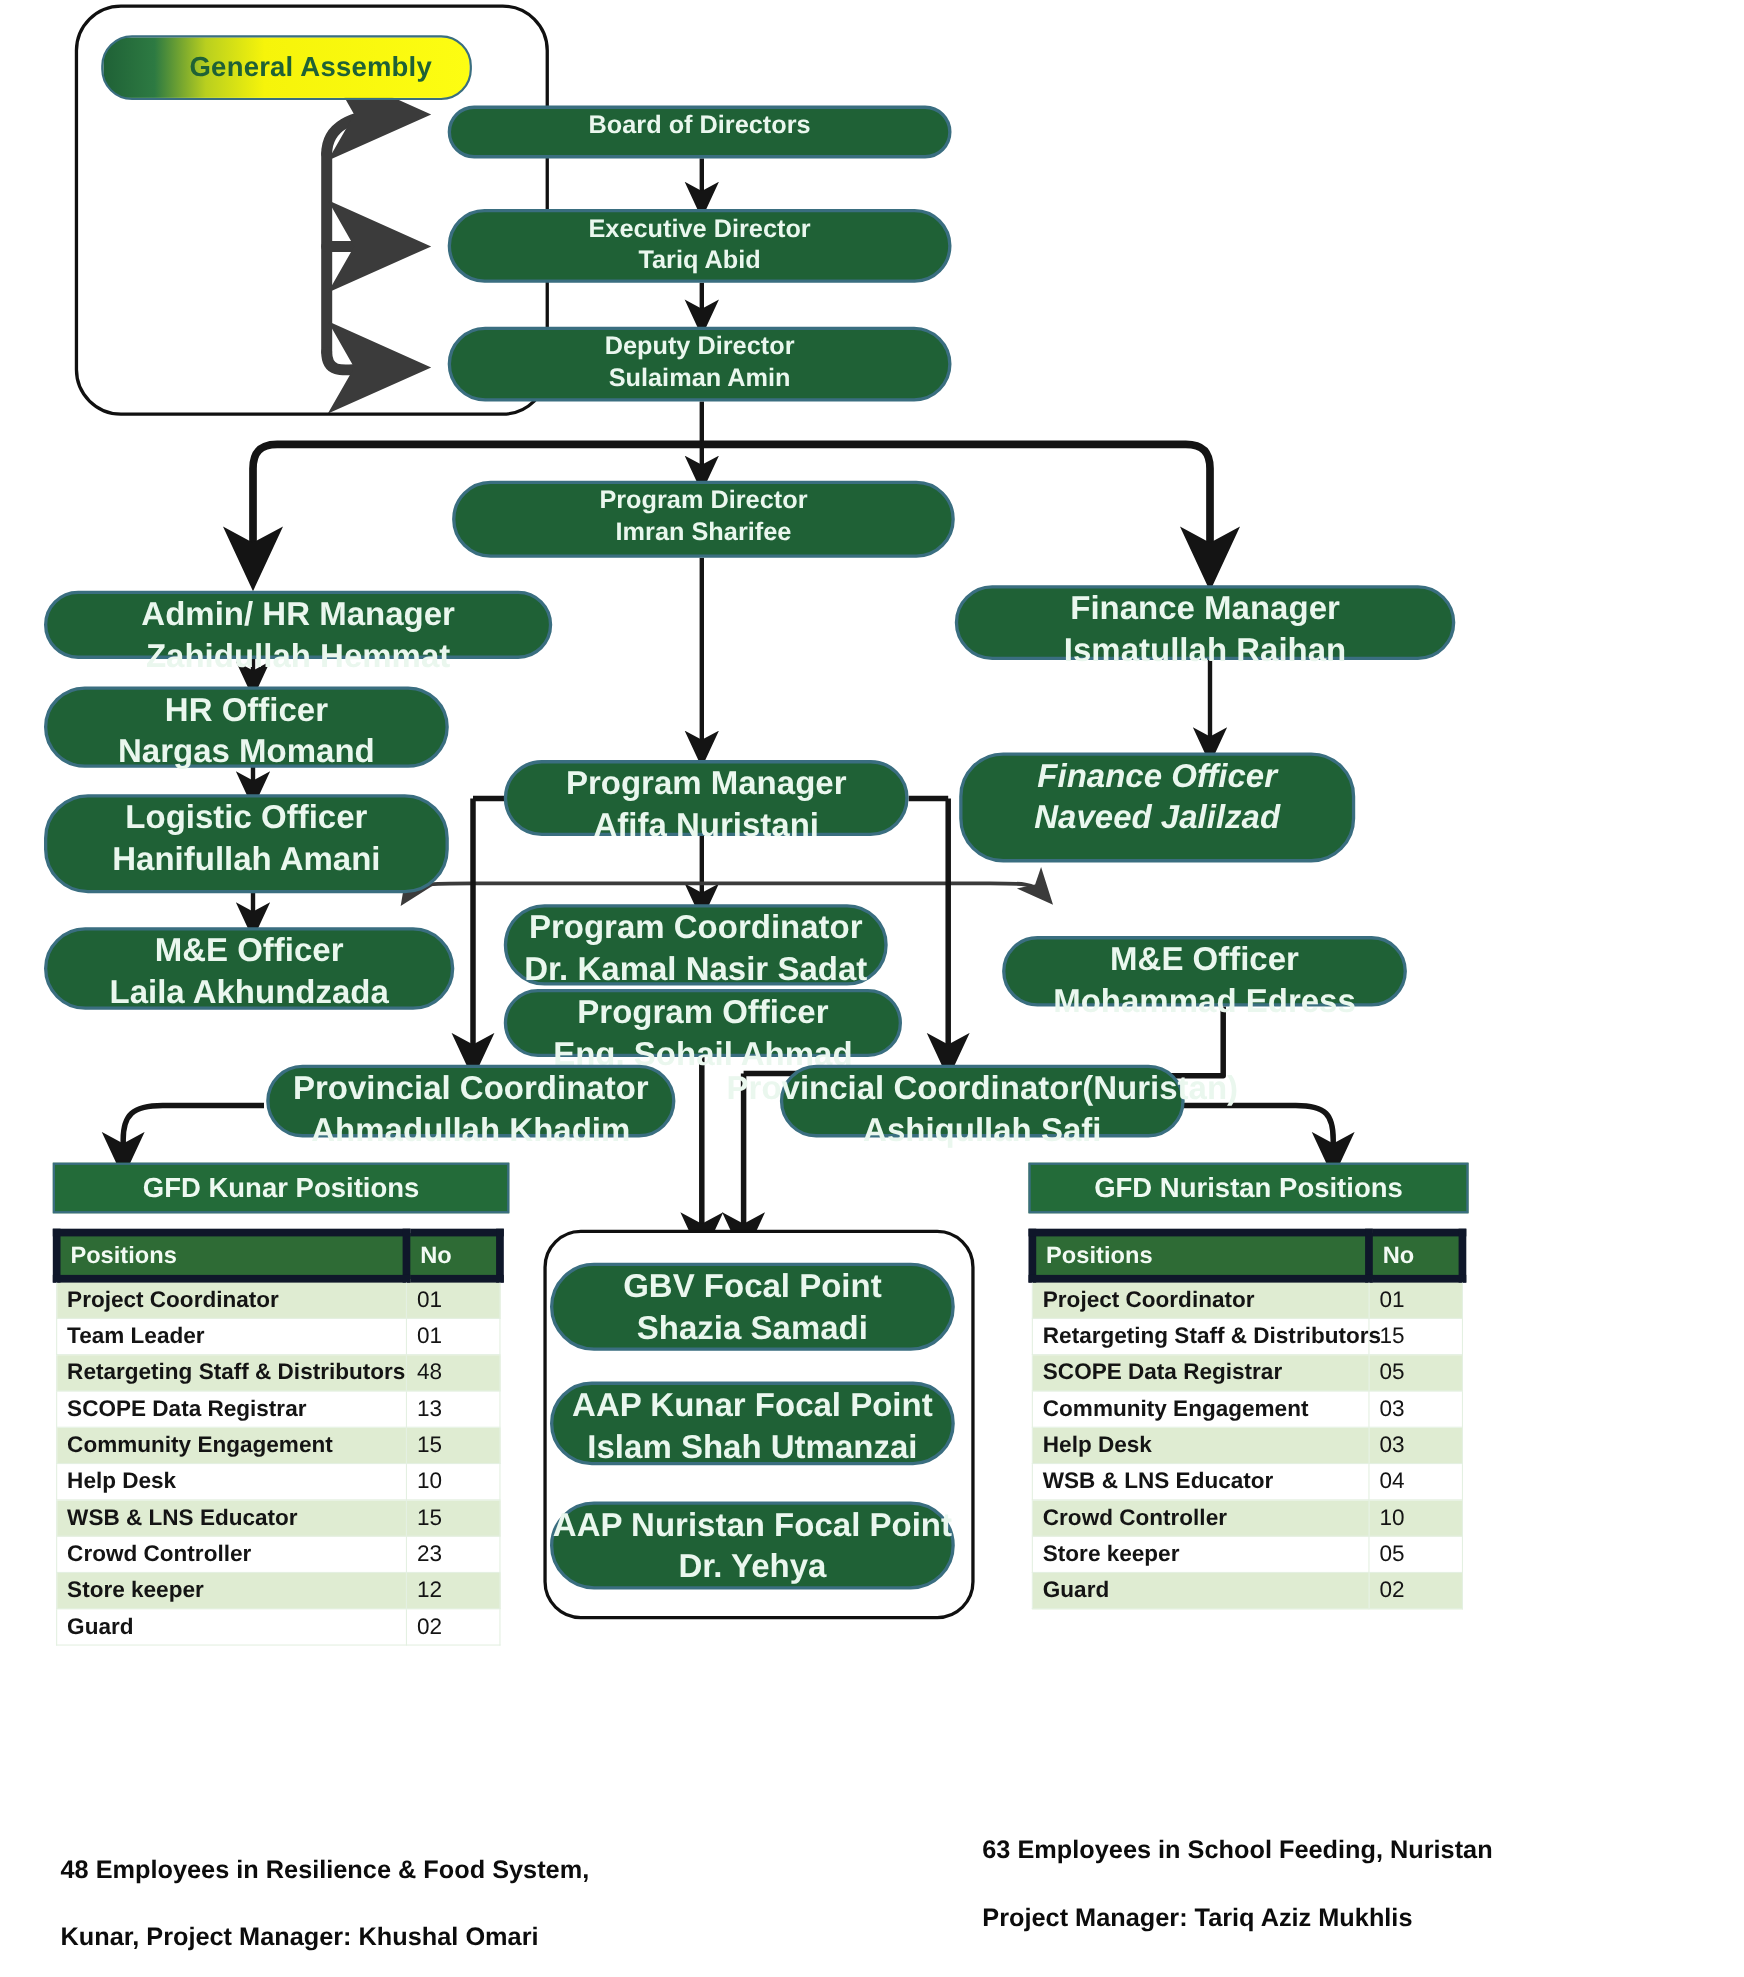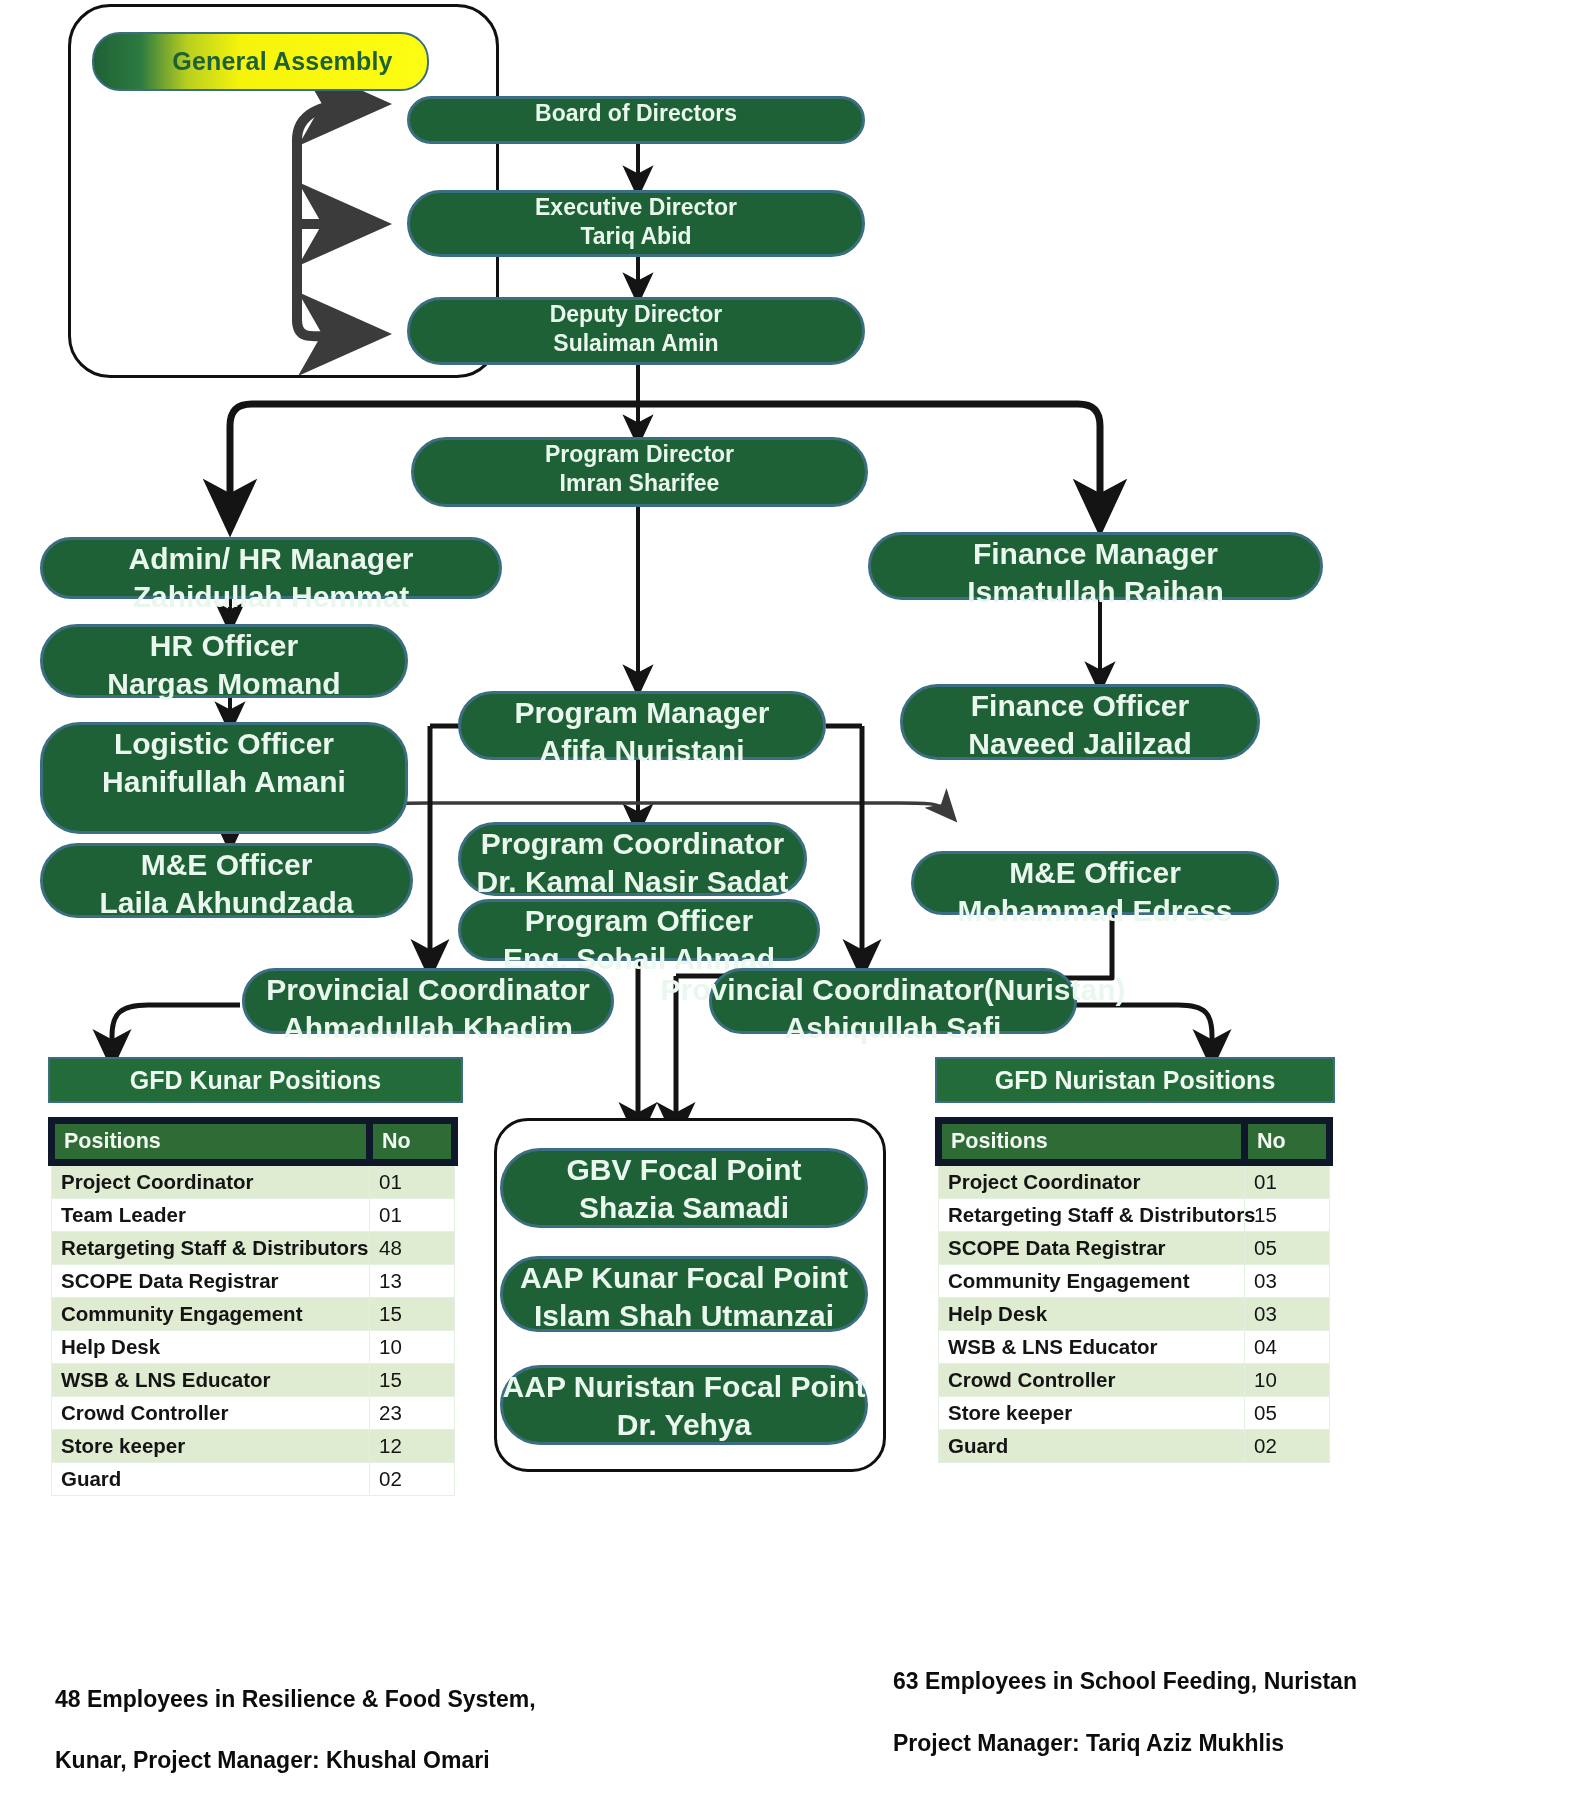--- a/index.html
+++ b/index.html
@@ -213,36 +213,36 @@
   <div class="node mid" style="left:40px;top:537px;width:462px;height:62px;">
     <span class="l1">Admin/  HR Manager</span>
     <span class="l2">Zahidullah Hemmat</span>
   </div>
 
   <div class="node mid" style="left:40px;top:624px;width:368px;height:74px;">
     <span class="l1">HR Officer</span>
     <span class="l2">Nargas Momand</span>
   </div>
 
-  <div class="node mid" style="left:40px;top:722px;width:368px;height:112px;">
+  <div class="node mid" style="left:40px;top:722px;width:368px;height:90px;">
     <span class="l1">Logistic Officer</span>
     <span class="l2">Hanifullah Amani</span>
   </div>
 
   <div class="node mid" style="left:40px;top:843px;width:373px;height:75px;">
     <span class="l1">M&amp;E Officer</span>
     <span class="l2">Laila Akhundzada</span>
   </div>
 
   <div class="node mid" style="left:868px;top:532px;width:455px;height:68px;">
     <span class="l1">Finance Manager</span>
     <span class="l2">Ismatullah Raihan</span>
   </div>
 
-  <div class="node mid" style="left:900px;top:684px;width:360px;height:76px;">
+  <div class="node mid" style="left:872px;top:684px;width:360px;height:100px;font-style:italic;">
     <span class="l1">Finance Officer</span>
     <span class="l2">Naveed Jalilzad</span>
   </div>
 
   <div class="node mid" style="left:458px;top:691px;width:368px;height:69px;">
     <span class="l1">Program Manager</span>
     <span class="l2">Afifa Nuristani</span>
   </div>
 
   <div class="node mid" style="left:458px;top:822px;width:349px;height:74px;">

